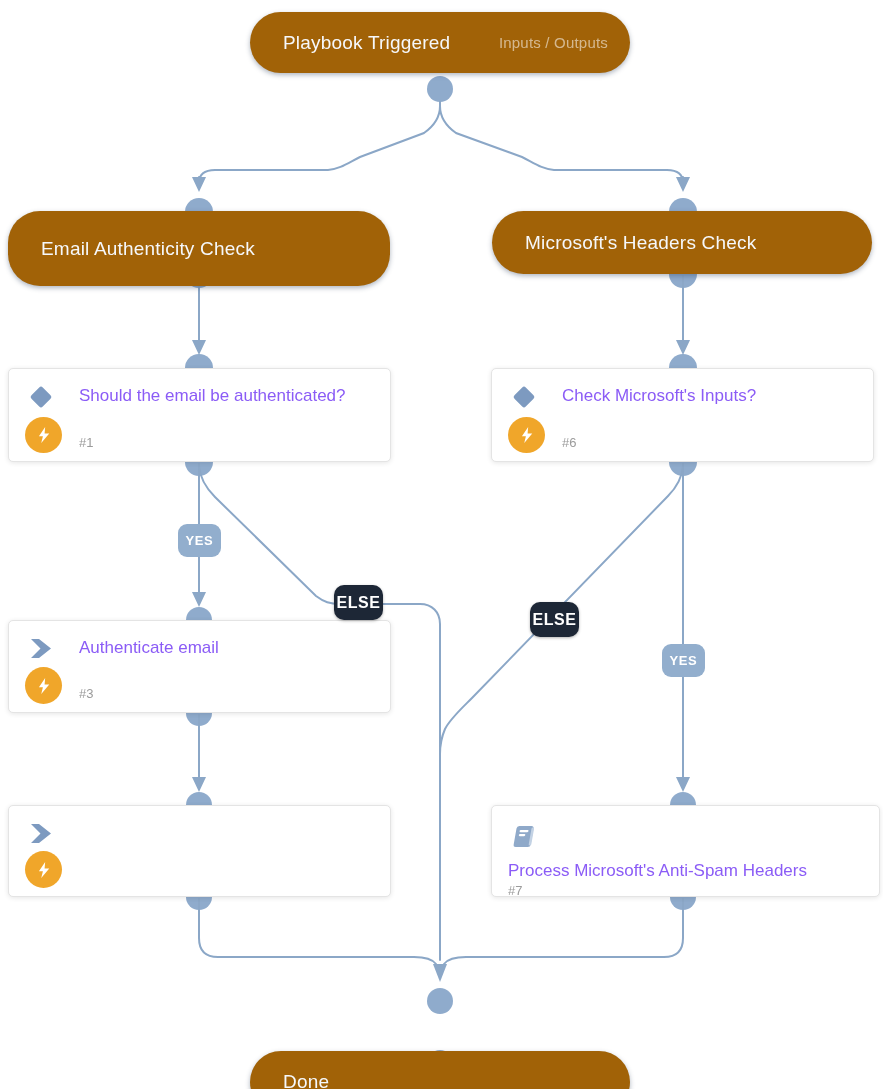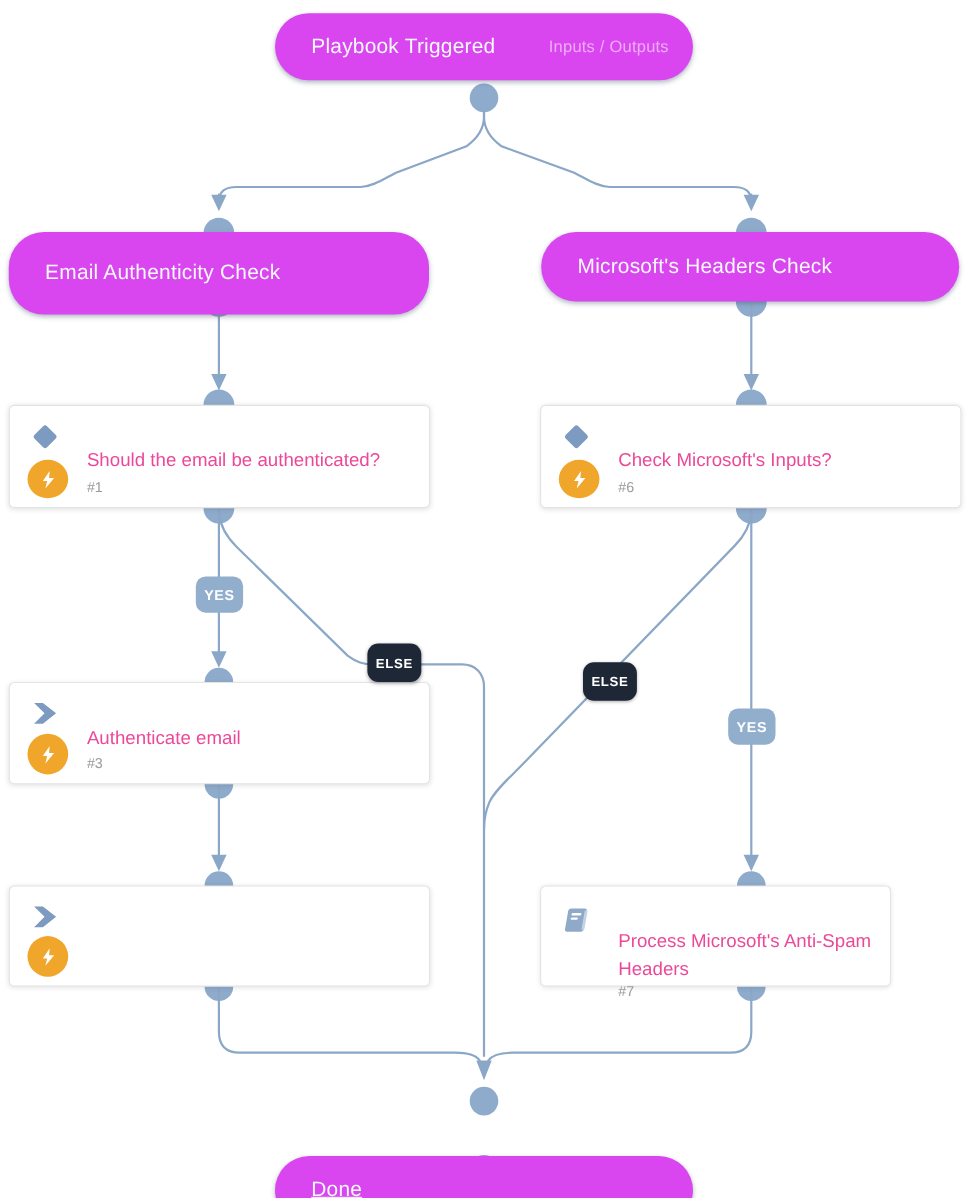--- a/index.html
+++ b/index.html
@@ -1,53 +1,53 @@
 <!DOCTYPE html>
 <html><head>
 <meta charset="utf-8">
 <style>
   html,body{margin:0;padding:0;background:#ffffff;}
   body{font-family:"Liberation Sans","DejaVu Sans",sans-serif;}
   #canvas{position:relative;width:883px;height:1089px;background:#ffffff;overflow:hidden;}
   #edges{position:absolute;left:0;top:0;z-index:1;}
   .node{position:absolute;box-sizing:border-box;z-index:2;}
   .pill{
-    background:#d946ef;border-radius:32px;color:#f6f8fb;
+    background:#a16207;border-radius:32px;color:#f6f8fb;
     display:flex;align-items:center;padding:0 22px 0 33px;
     box-shadow:0 2px 5px rgba(45,62,92,.38);
     font-size:19px;letter-spacing:.2px;cursor:pointer;
   }
   .pill-sub{margin-left:auto;font-size:15px;color:rgba(255,255,255,.55);letter-spacing:.2px;}
   #trigger{left:250px;top:12px;width:380px;height:61px;}
   #section-left{left:8px;top:211px;width:382px;height:75px;}
   #section-right{left:492px;top:211px;width:380px;height:63px;}
   #done{left:250px;top:1051px;width:380px;height:62px;text-decoration:underline;}
   .box{
     background:#ffffff;border:1px solid #e4e4e4;border-radius:5px;
     box-shadow:0 1px 5px rgba(0,0,0,.10);
     display:flex;padding:12px 14px 8px 16px;cursor:pointer;
   }
   #cond1{left:8px;top:368px;width:383px;height:94px;}
   #cond6{left:491px;top:368px;width:383px;height:94px;}
   #task3{left:8px;top:620px;width:383px;height:93px;}
   #task4{left:8px;top:805px;width:383px;height:92px;}
-  #task7{left:491px;top:805px;width:319px;height:92px;}
+  #task7{left:491px;top:805px;width:389px;height:92px;flex-direction:column;}
   .icon-col{width:54px;display:flex;flex-direction:column;justify-content:space-between;align-items:flex-start;flex:none;}
   .icon-col.solo{justify-content:flex-start;}
   .content-col{flex:1;display:flex;flex-direction:column;justify-content:space-between;min-width:0;}
-  .box-title{font-size:17px;line-height:25px;color:#ec4899;padding-top:2px;margin-top:23px;}
+  .box-title{font-size:17px;line-height:25px;color:#8b5cf6;padding-top:2px;}
   .box-id{font-size:13px;color:#9b9b9b;padding-bottom:3px;}
   .bolt-badge{width:37px;height:37px;border-radius:50%;background:#f0a62a;display:flex;align-items:center;justify-content:center;}
   .shape-icon{display:block;}
   .edge-label{
     position:absolute;z-index:3;color:#ffffff;display:flex;align-items:center;justify-content:center;
     font-weight:600;letter-spacing:.6px;
   }
   .edge-label.yes{background:#92aecd;border-radius:9px;font-size:13px;width:43px;height:33px;}
-  .edge-label.else{background:#1d2736;border-radius:10px;font-size:12px;width:49px;height:35px;box-shadow:0 1px 3px rgba(0,0,0,.3);}
+  .edge-label.else{background:#1d2736;border-radius:10px;font-size:16px;width:49px;height:35px;box-shadow:0 1px 3px rgba(0,0,0,.3);}
   #yes-left{left:178px;top:524px;}
   #else-left{left:334px;top:585px;}
   #else-right{left:530px;top:602px;}
   #yes-right{left:662px;top:644px;}
 </style>
 </head>
 <body>
 
 <div id="canvas">
 

